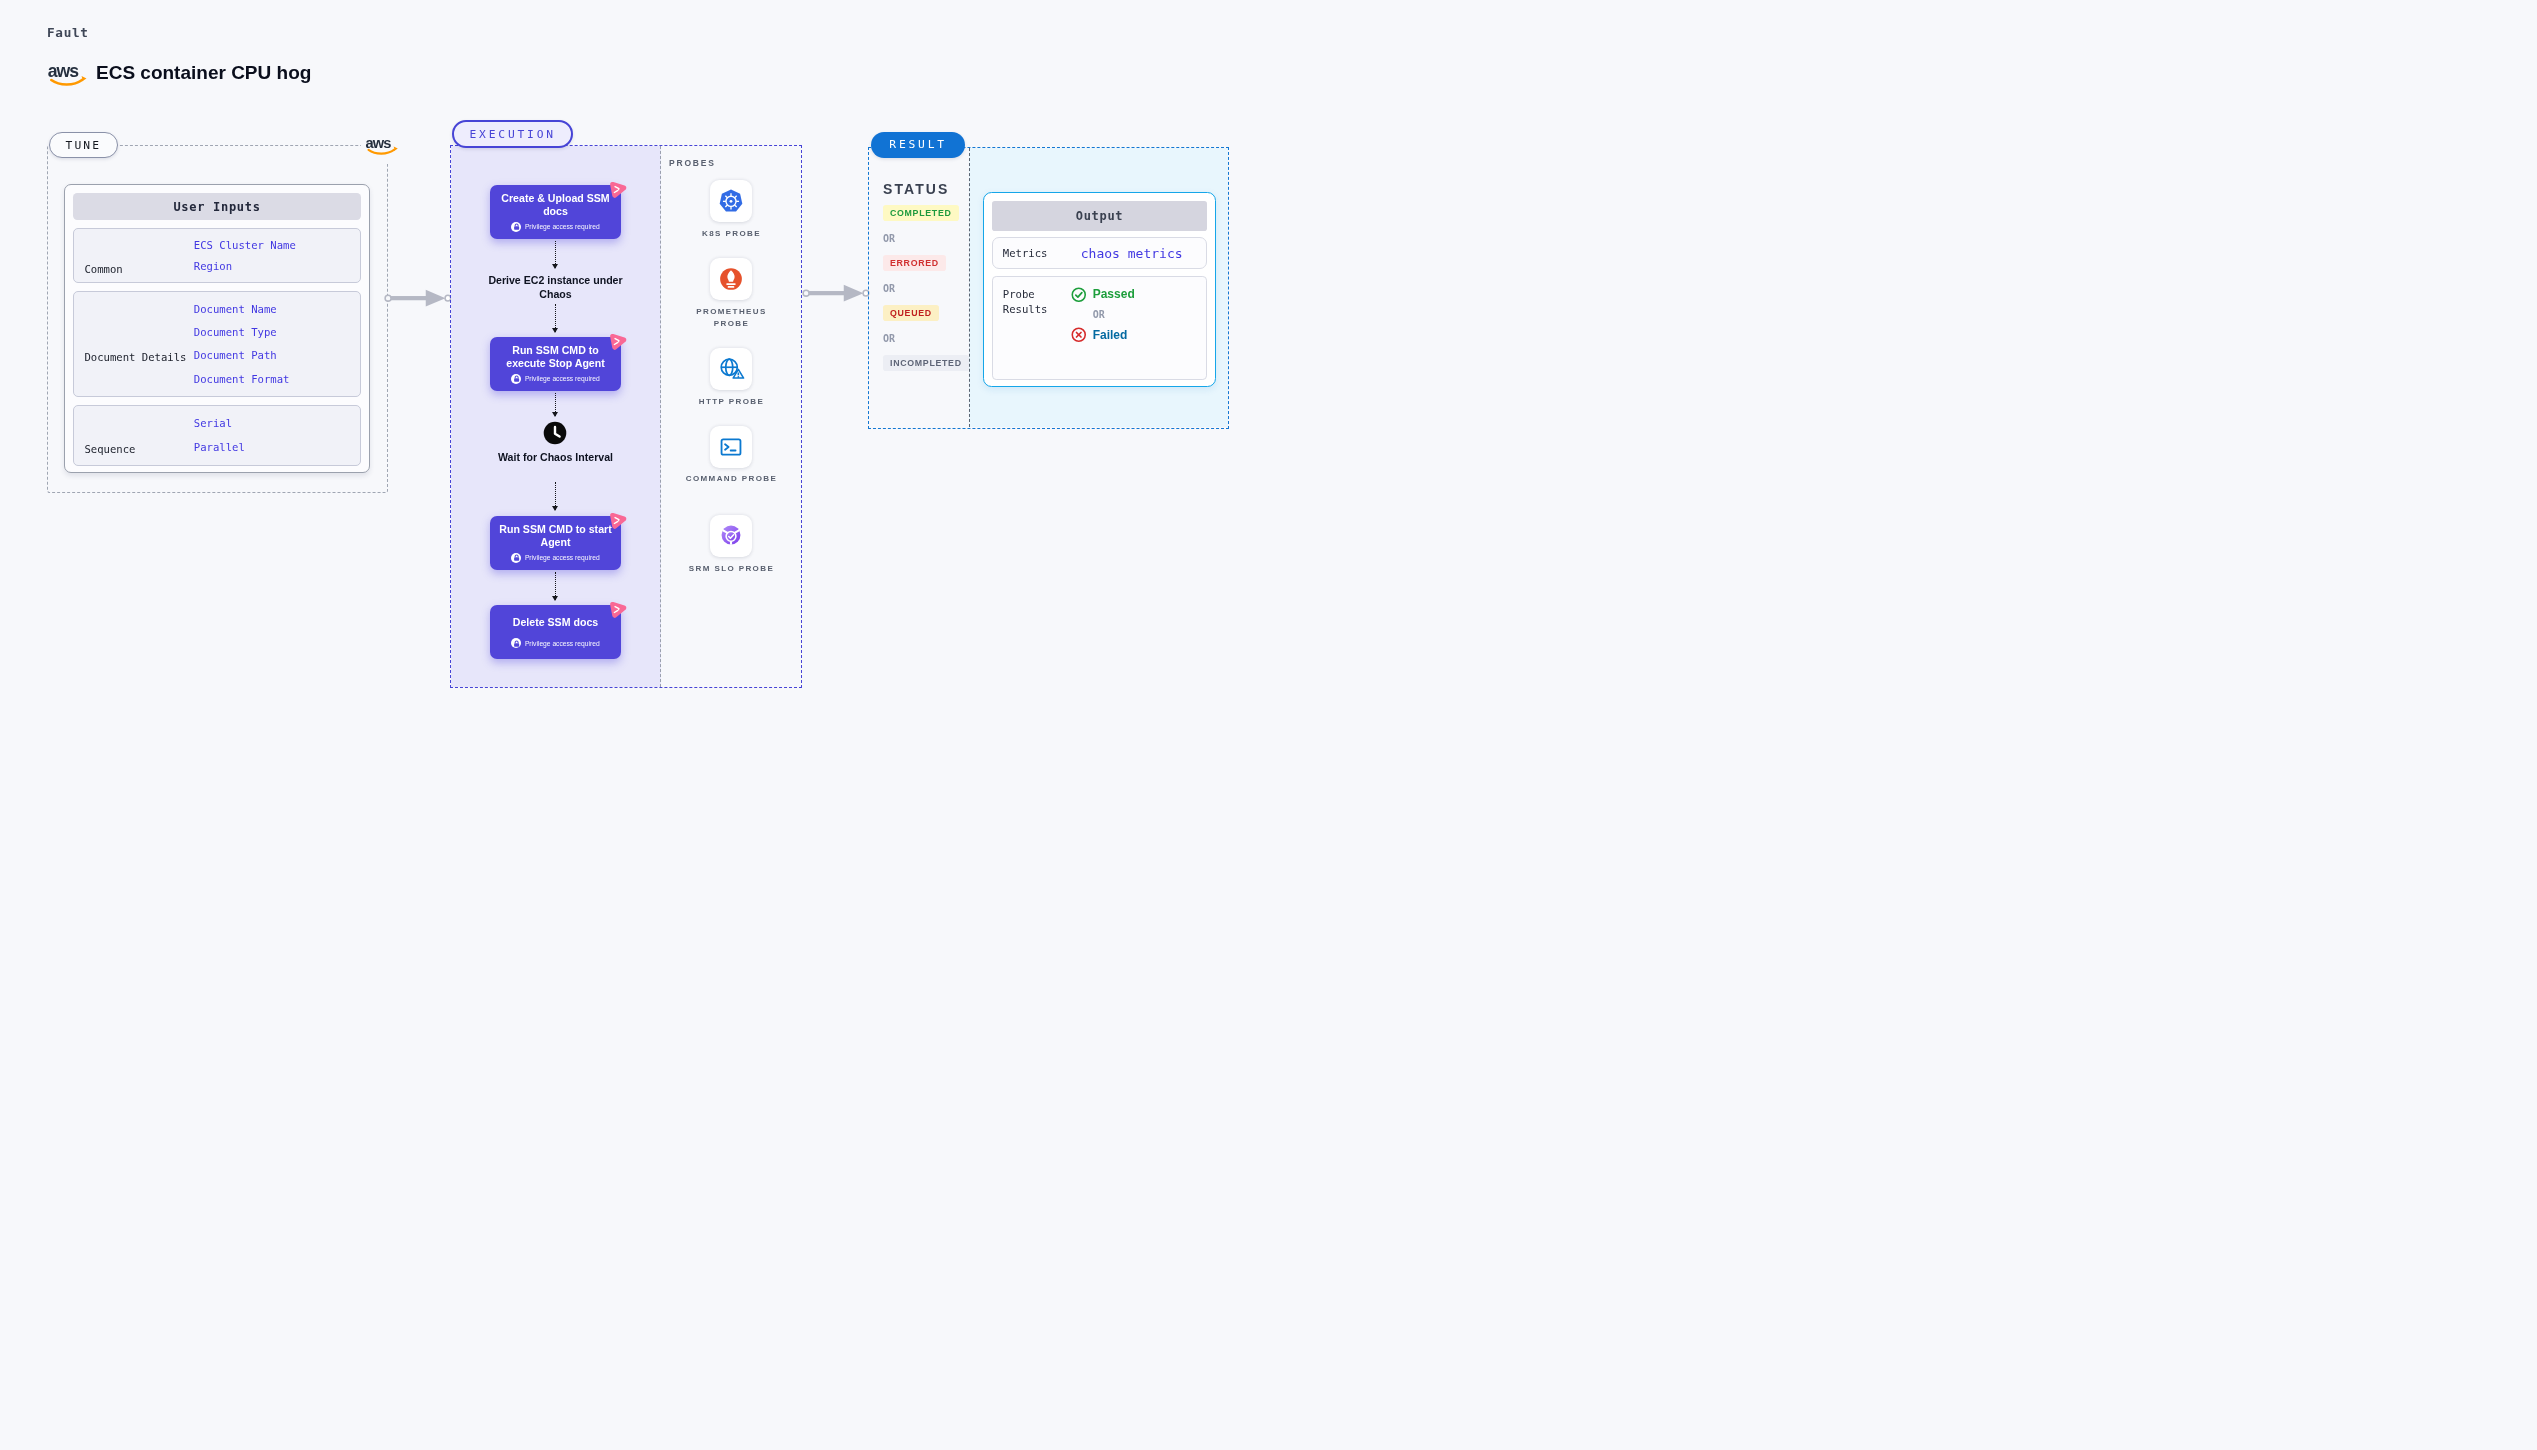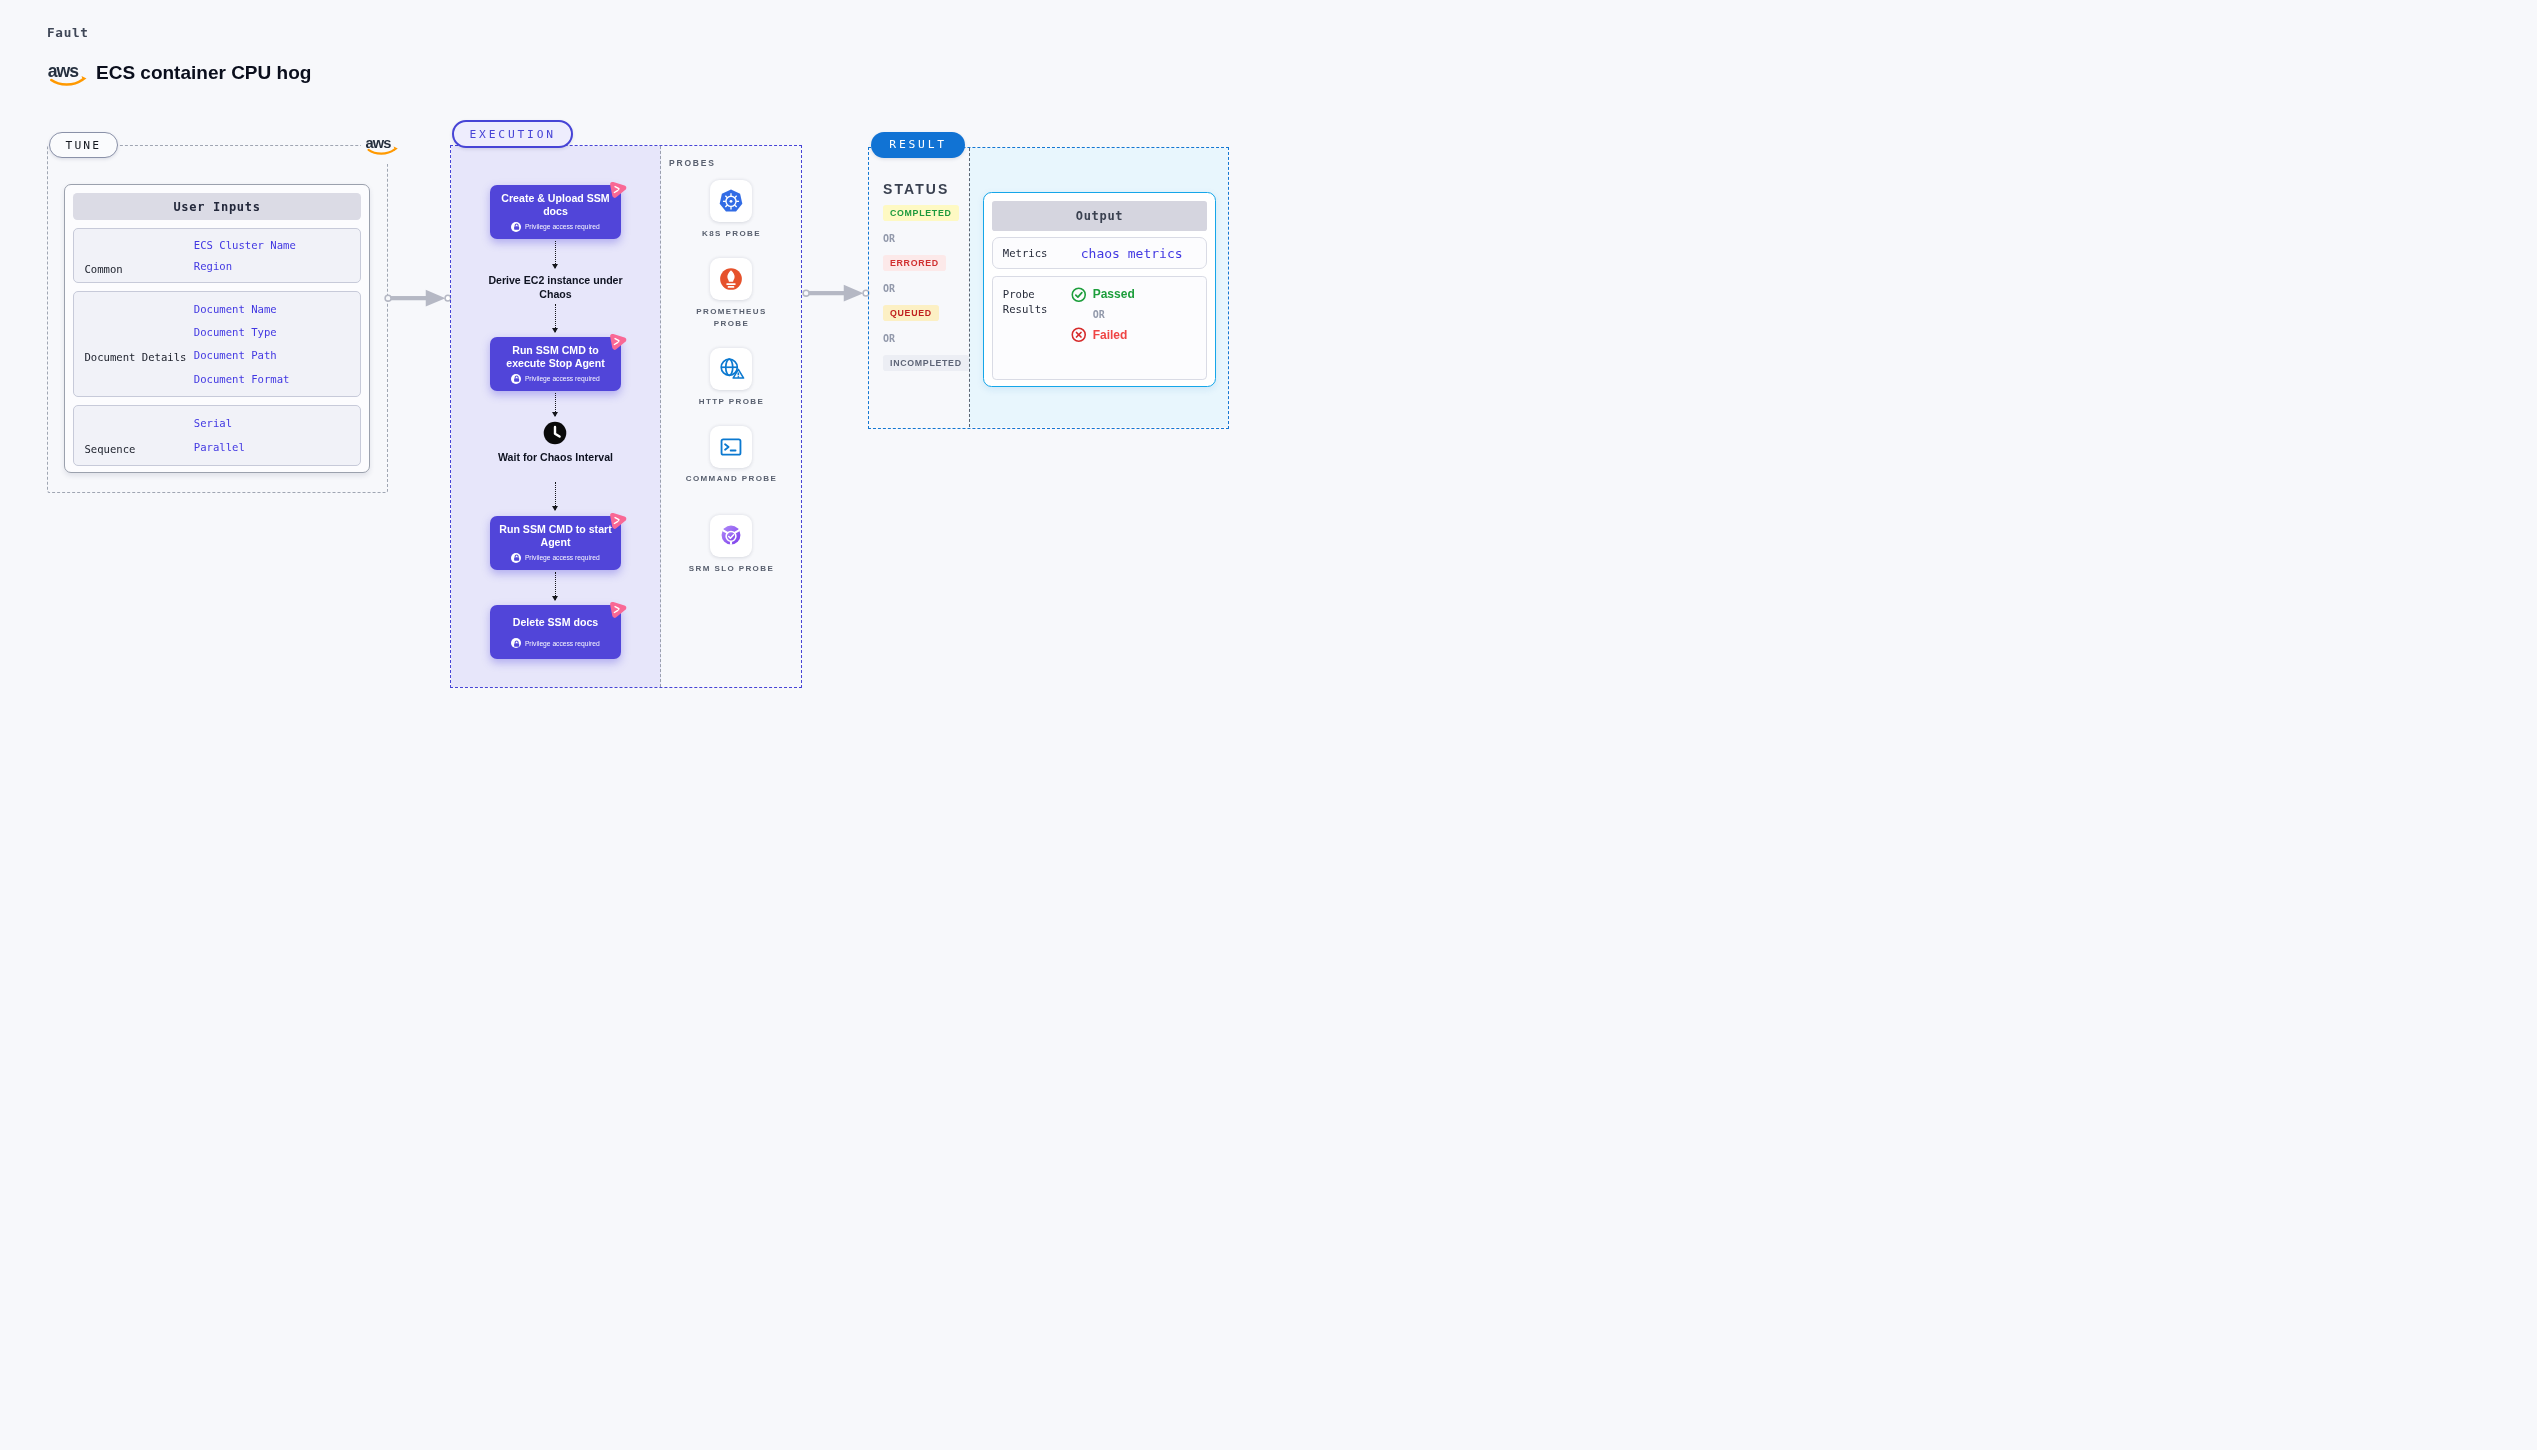--- a/index.html
+++ b/index.html
@@ -96,21 +96,21 @@
   .metrics-row{margin-top:6.4px;height:32px;border:1.1px solid #D9DBE5;border-radius:7px;background:#FCFCFE;
                display:flex;align-items:center;box-sizing:border-box;}
   .metrics-label{width:78px;padding-left:10px;font-size:10.6px;color:#262B3A;}
   .metrics-value{font-size:13px;color:#4238E2;}
   .probe-row{margin-top:6.4px;height:104px;border:1.1px solid #D9DBE5;border-radius:4.2px;background:#FCFCFE;
              display:flex;box-sizing:border-box;}
   .probe-row-label{width:78px;padding:10px 0 0 10px;font-size:10.6px;color:#262B3A;line-height:1.5;box-sizing:border-box;}
   .probe-row-right{padding-top:10px;}
   .pf-line{display:flex;align-items:center;gap:6.4px;font-size:12px;font-weight:bold;}
   .passed{color:#1D9E3C;}
-  .failed{color:#ef4444;}
+  .failed{color:#0369a1;}
   .pf-or{margin:7px 0 7px 22px;font-size:10px;color:#9299AB;font-weight:bold;}
 </style>
 </head>
 <body>
 
 <svg width="0" height="0" style="position:absolute">
   <defs>
     <linearGradient id="srmGrad" x1="0" y1="0" x2="1" y2="1">
       <stop offset="0" stop-color="#B08CF8"></stop>
         <stop offset="1" stop-color="#7C3BEB"></stop>

